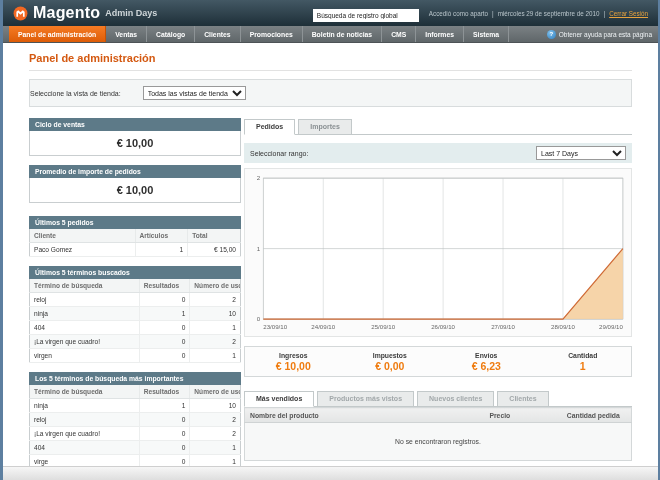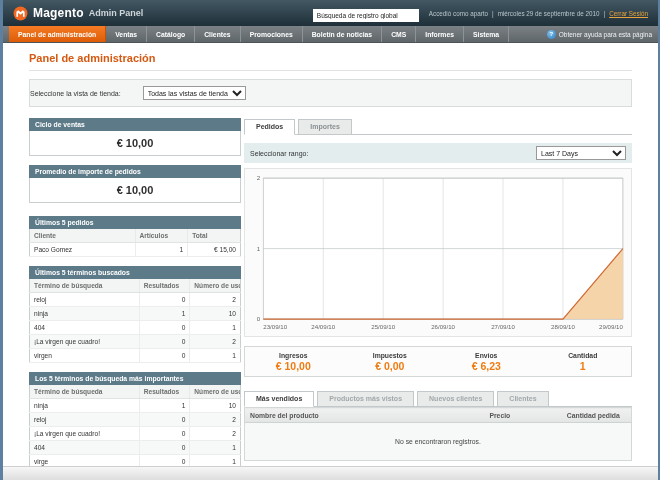--- a/index.html
+++ b/index.html
@@ -5,21 +5,21 @@
   html,body{margin:0;padding:0;background:#e9ebeb;}
   *{box-sizing:border-box;}
   .frame{
     width:660px;height:480px;position:relative;background:#fff;overflow:hidden;
     font-family:"Liberation Sans",sans-serif;
     border-left:3px solid #5d7fa0;border-right:2px solid #5d7fa0;
   }
   
   .topbar{height:26px;background:linear-gradient(#435864,#1e2f38);display:flex;align-items:center;padding:0 10px;}
   .logo-badge{width:15px;height:15px;margin-right:5px;flex:none;}
-  .logo-text{color:#fff;font-weight:bold;font-size:12px;letter-spacing:.2px;}
+  .logo-text{color:#fff;font-weight:bold;font-size:16px;letter-spacing:.2px;}
   .logo-sub{color:#cfd6d9;font-weight:bold;font-size:9px;margin-left:5px;}
   .search-wrap{margin-left:auto;}
   .search-wrap input{width:106px;height:13px;font-size:6.5px;border:1px solid #fff;padding:1px 3px;color:#222;font-family:inherit;}
   .userinfo{display:flex;gap:4px;align-items:center;font-size:6.3px;color:#b9c5cb;margin-left:10px;white-space:nowrap;}
   .logout{color:#e8a33d;text-decoration:underline;cursor:pointer;}
   
   .nav{height:17px;background:linear-gradient(#7b8184,#5f6669);display:flex;align-items:stretch;padding:0 6px;border-bottom:1px solid #4d5356;}
   .nav-item{display:flex;align-items:center;padding:0 9px;color:#fff;font-size:6.8px;font-weight:bold;border-right:1px solid #8d9396;cursor:pointer;white-space:nowrap;}
   .nav-item.active{background:linear-gradient(#f57b24,#dd5c07);border-right:1px solid #c55205;}
   .nav-help{margin-left:auto;display:flex;align-items:center;gap:3px;color:#eef2f4;font-size:6.5px;white-space:nowrap;}
@@ -67,21 +67,21 @@
 <body>
 
 <div class="frame">
 
   <div class="topbar">
     <svg class="logo-badge" viewBox="0 0 16 16">
       <circle cx="8" cy="8" r="7.4" fill="#f26822"></circle>
       <path d="M3.6 11.5 V6.2 L5.6 4.6 L8 6.6 L10.4 4.6 L12.4 6.2 V11.5 H10.6 V7.3 L8 9.4 L5.4 7.3 V11.5 Z" fill="#fff"></path>
     </svg>
     <span class="logo-text">Magento</span>
-    <span class="logo-sub">Admin Panel</span>
+    <span class="logo-sub">Admin Days</span>
     <span class="search-wrap">
       <input type="text" value="Búsqueda de registro global" style="">
     </span>
     <span class="userinfo">
       <span>Accedió como aparto</span>
       <span>|</span>
       <span>miércoles 29 de septiembre de 2010</span>
       <span>|</span>
       <span class="logout">Cerrar Sesión</span>
     </span>

